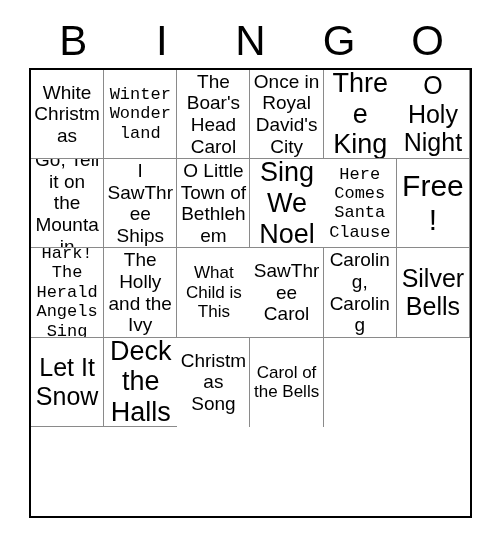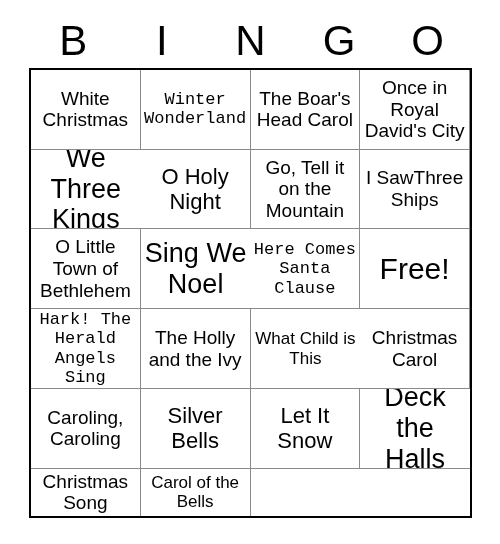--- a/index.html
+++ b/index.html
@@ -47,21 +47,21 @@
   
   #grid {
     position: absolute;
     left: 29px;
     top: 68px;
     width: 443px;
     height: 450px;
     box-sizing: border-box;
     border: 2px solid #000000;
     display: grid;
-    grid-template-columns: repeat(4, 1fr);
+    grid-template-columns: repeat(6, 1fr);
     grid-template-rows: repeat(5, 1fr);
     background: #ffffff;
   }
 
   .cell {
     box-sizing: border-box;
     border-right: 1px solid #8a8a8a;
     border-bottom: 1px solid #8a8a8a;
     display: flex;
     align-items: center;
@@ -77,21 +77,21 @@
   .cell-text {
     display: block;
     width: 100%;
     line-height: 1.14;
     word-wrap: break-word;
   }
   .sz-s   { font-size: 17px; font-family: Liberation Mono, monospace; }
   .sz-m   { font-size: 19px; }
   .sz-l   { font-size: 17px; }
   .sz-xl  { font-size: 27px; }
-  .sz-xxl { font-size: 22px; }
+  .sz-xxl { font-size: 25px; }
   .sz-free{ font-size: 30px; }
 </style>
 </head>
 <body>
 
 <div id="card">
 
   <div id="header-row">
       <div class="header-letter">B</div>
       <div class="header-letter">I</div>
@@ -140,21 +140,21 @@
       <div class="cell">
         <span class="cell-text sz-s">Hark! The Herald Angels Sing</span>
       </div>
       <div class="cell">
         <span class="cell-text sz-m">The Holly and the Ivy</span>
       </div>
       <div class="cell">
         <span class="cell-text sz-l">What Child is This</span>
       </div>
       <div class="cell">
-        <span class="cell-text sz-m">Christmas Carol</span>
+        <span class="cell-text sz-m">SawThree Carol</span>
       </div>
       <div class="cell">
         <span class="cell-text sz-m">Caroling, Caroling</span>
       </div>
       <div class="cell">
         <span class="cell-text sz-xxl">Silver Bells</span>
       </div>
       <div class="cell">
         <span class="cell-text sz-xxl">Let It Snow</span>
       </div>

